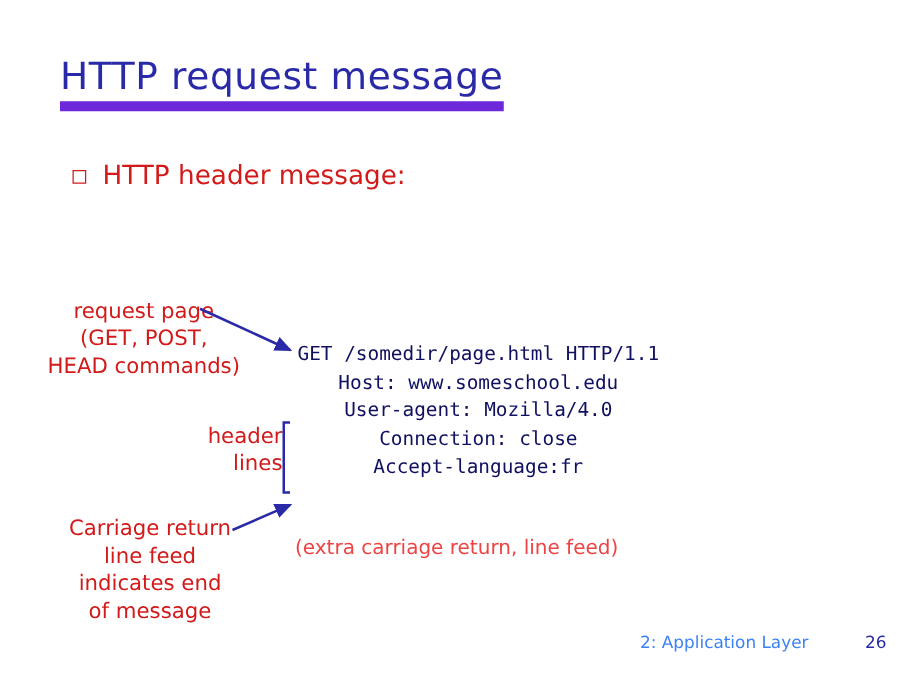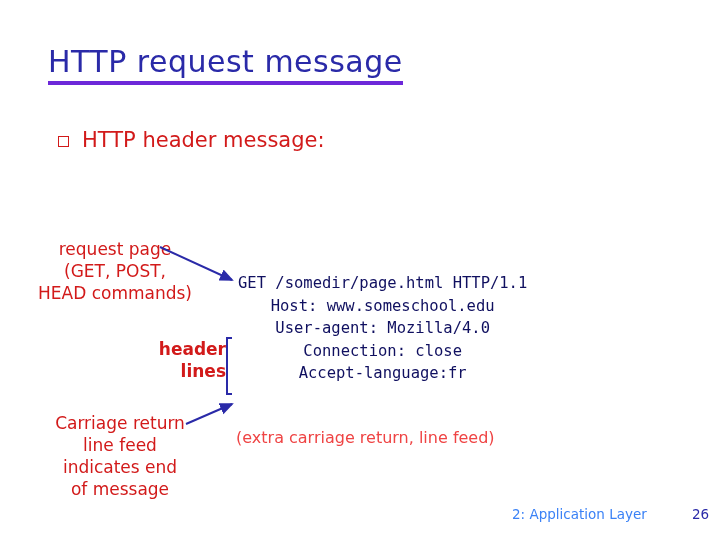--- a/index.html
+++ b/index.html
@@ -20,21 +20,21 @@
     position: absolute;
     left: 48px;
     top: 44px;
     font-family: "DejaVu Sans", sans-serif;
     font-size: 30px;
     color: #2a2aa8;
     letter-spacing: 0.5px;
     white-space: nowrap;
   }
   #slide-title .title-text {
-    border-bottom: 4px solid #6d28d9;
+    border-bottom: 8px solid #6d28d9;
     padding-bottom: 2px;
   }
 
   
   #bullet-row {
     position: absolute;
     left: 58px;
     top: 128px;
     display: flex;
     align-items: flex-start;
@@ -68,21 +68,20 @@
     top: 238px;
     width: 230px;
   }
   #annot-header-lines {
     left: 0px;
     top: 338px;
     width: 230px;
     text-align: right;
     padding-right: 4px;
     box-sizing: border-box;
-    font-weight: bold;
   }
   #annot-carriage {
     left: 0px;
     top: 412px;
     width: 200px;
     padding-left: 20px;
   }
 
   
   #request-block {

